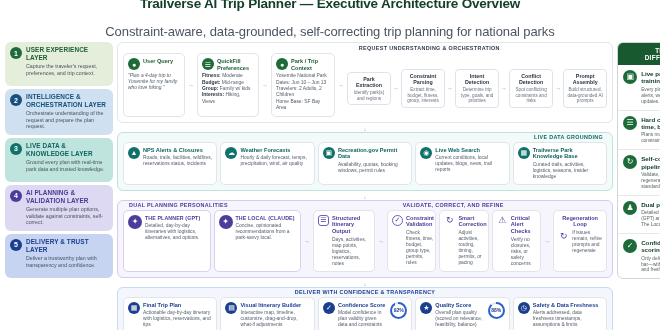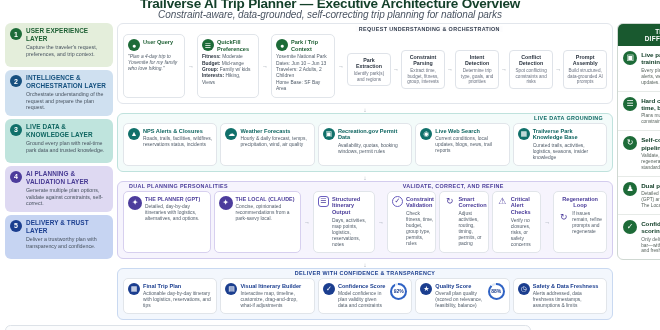--- a/index.html
+++ b/index.html
@@ -11,22 +11,22 @@
   }
   .page { position:relative; width:660px; height:330px; }
 
   
   .header { text-align:center; padding-top:0px; }
   .title {
     font-size:13.5px; font-weight:bold; color:#14402a;
     letter-spacing:-0.2px; line-height:11px; margin-top:-2px;
   }
   .subtitle {
-    font-size:10px; font-style:italic; color:#4b5563;
-    margin-top:0; letter-spacing:-0.1px;
+    font-size:13px; color:#4b5563;
+    margin-top:15px; letter-spacing:-0.1px;
   }
 
   
   .body { display:flex; gap:4px; padding:3px 5px 0 5px; }
   .col-left  { width:108px; flex:0 0 108px; }
   .col-mid   { flex:1 1 auto; }
   .col-right { width:119px; flex:0 0 119px; }
 
   
   .layer {

